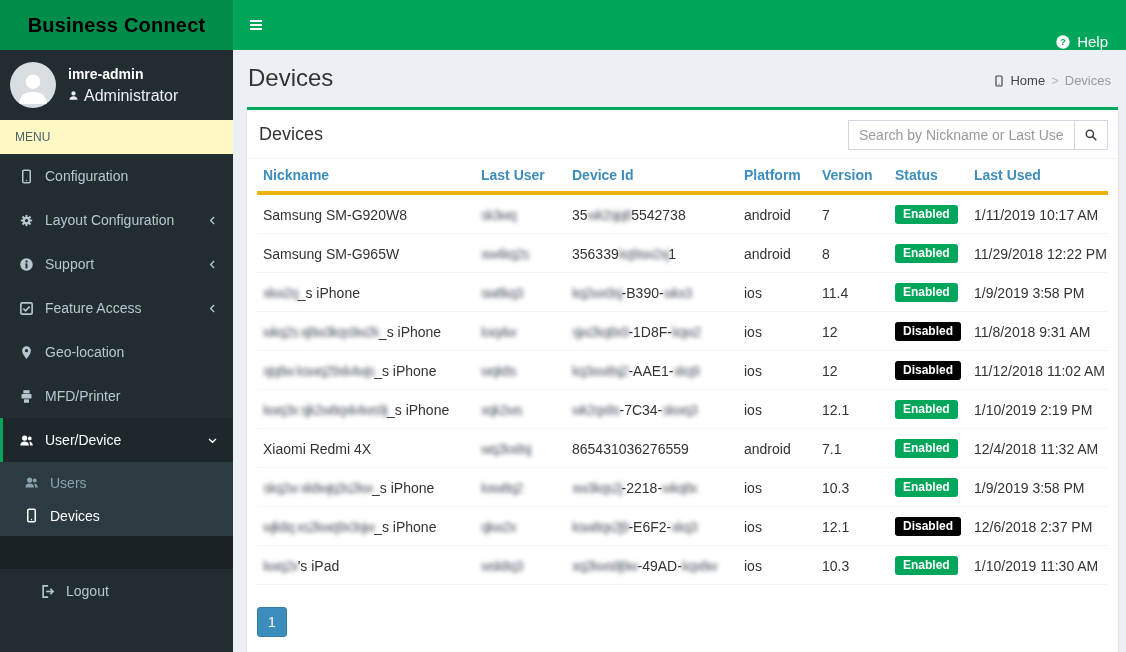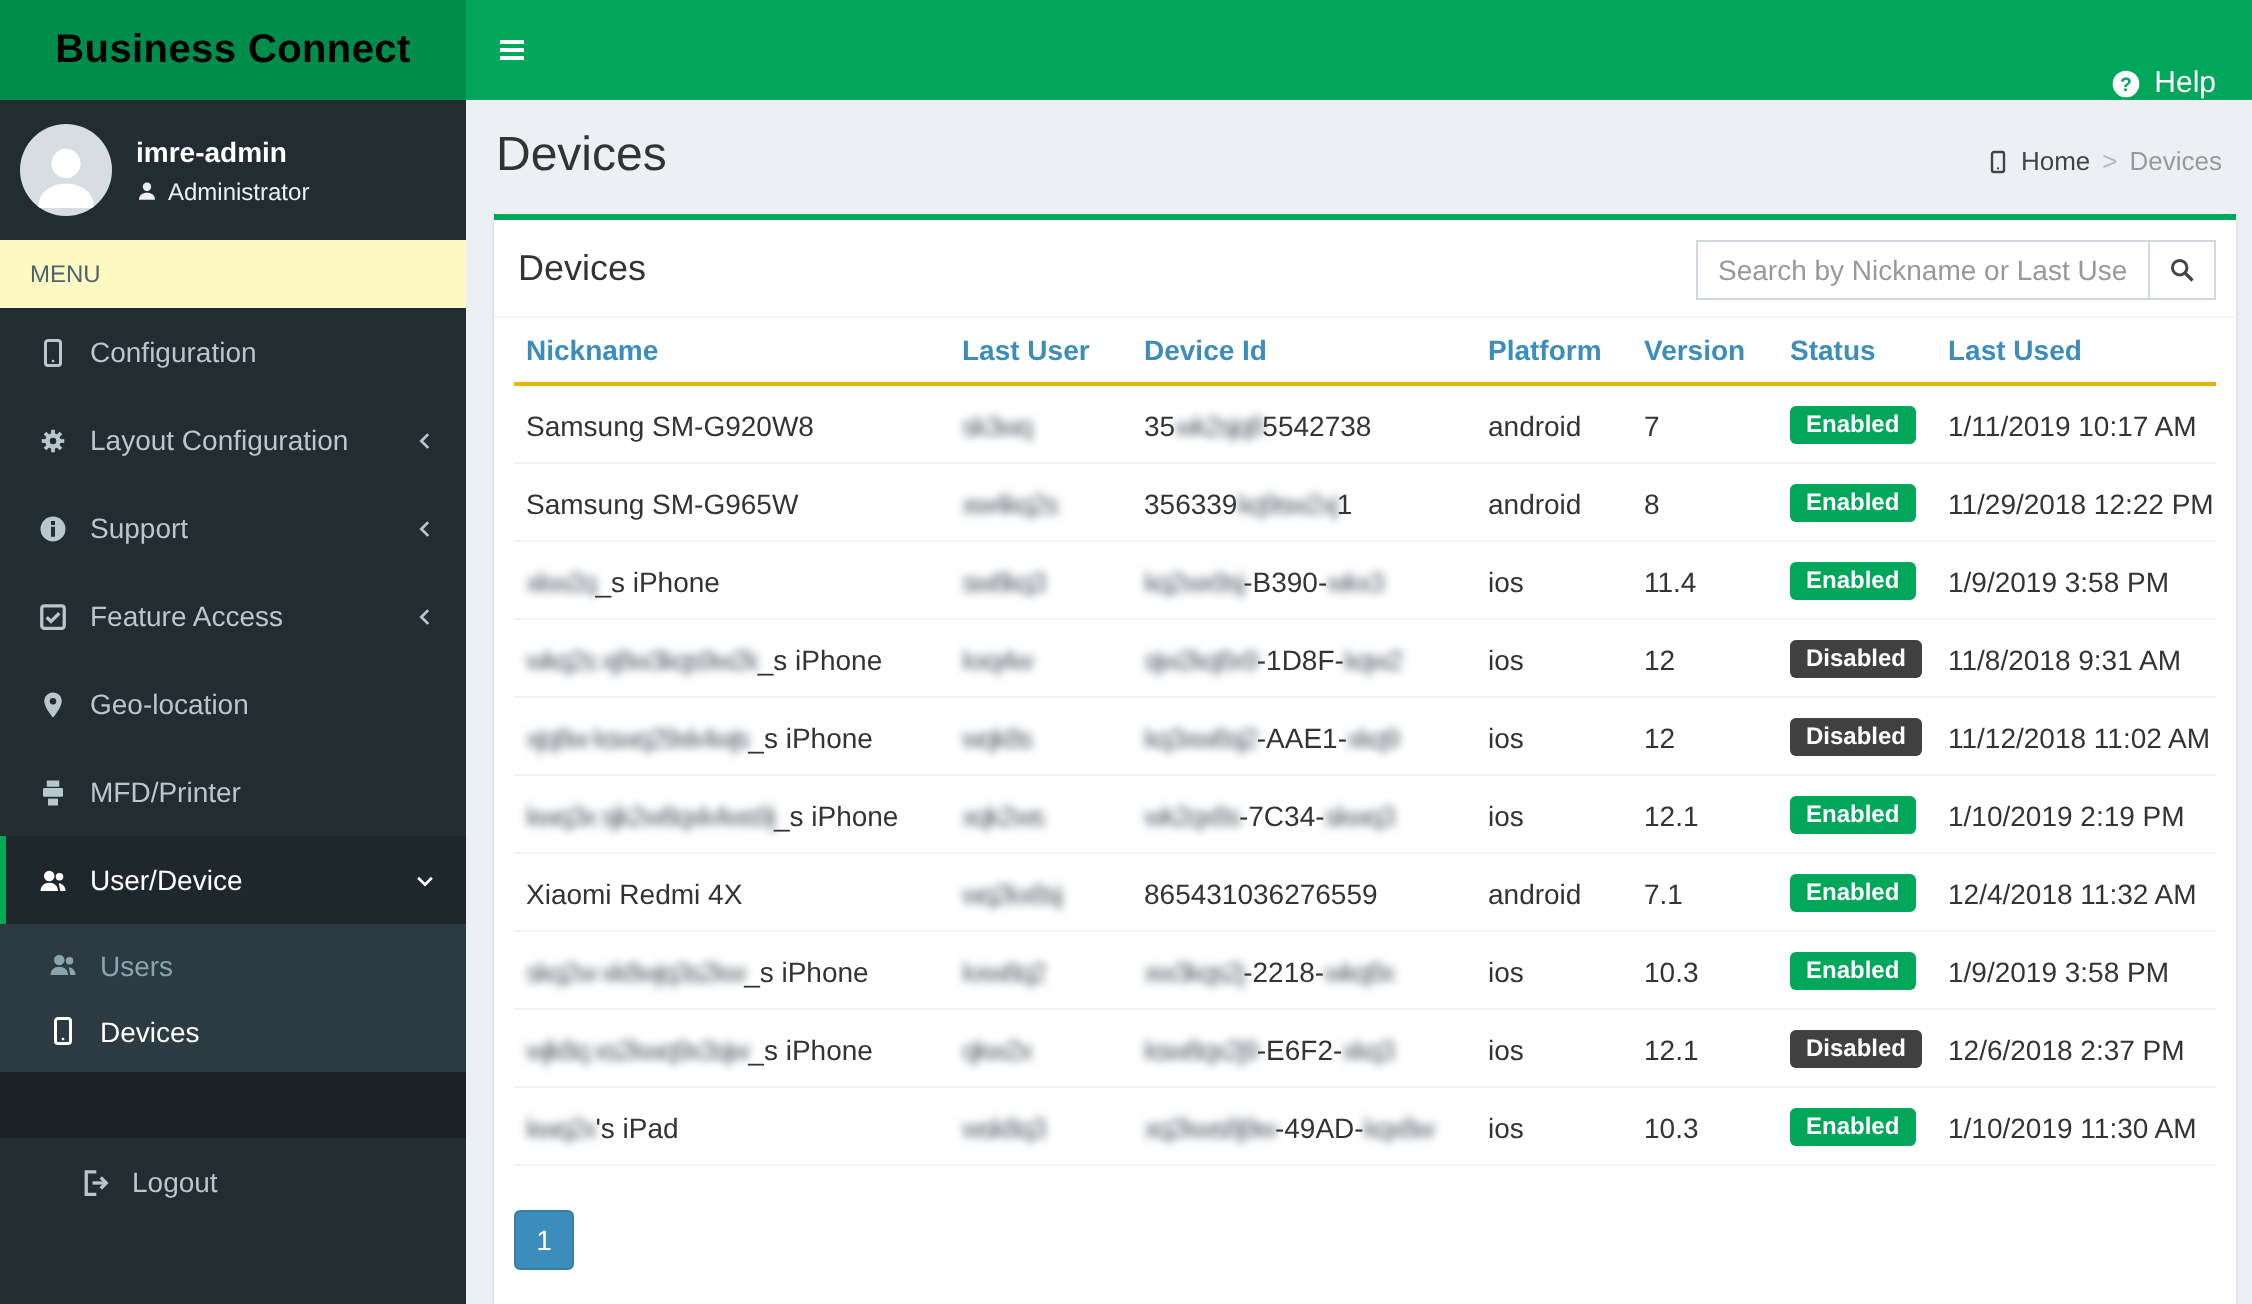--- a/index.html
+++ b/index.html
@@ -17,21 +17,21 @@
   .help-link { position:absolute; right:18px; top:0; height:50px; display:flex; align-items:flex-end; gap:6px; color:#fff; font-size:15px; cursor:pointer; }
   .q-circle { width:16px; height:16px; }
 
   
   .sidebar { position:absolute; left:0; top:50px; bottom:0; width:233px; background:#222d32; }
   .user-panel { display:flex; align-items:center; gap:12px; padding:12px 10px 12px 10px; height:70px; }
   .avatar { width:46px; height:46px; border-radius:50%; background:#d8dde1; overflow:hidden; flex:none;
             display:flex; align-items:flex-end; justify-content:center; }
   .avatar svg { width:38px; height:38px; }
   .user-name { color:#fff; font-weight:bold; font-size:14px; margin-bottom:5px; }
-  .user-role { color:#ecf0f5; font-size:12px; display:flex; align-items:center; gap:5px; }
+  .user-role { color:#ecf0f5; font-size:16px; display:flex; align-items:center; gap:5px; }
   .user-role svg { width:11px; height:11px; }
   .menu-hdr { background:#fef9c3; color:#4b646f; font-size:12px; padding:10px 10px 10px 15px; }
   .menu { }
   .menu-item { height:44px; display:flex; align-items:center; padding:0 15px 0 12px; color:#b8c7ce;
                border-left:3px solid transparent; cursor:pointer; }
   .menu-item.active { background:#1e282c; color:#fff; border-left-color:#00a65a; }
   .icon { width:22px; margin-right:8px; display:inline-flex; justify-content:center; flex:none; }
   .svg-i { width:15px; height:15px; }
   .mi-label { flex:1; white-space:nowrap; }
   .arrow { margin-left:auto; display:inline-flex; }
@@ -59,35 +59,35 @@
   .search-group { position:absolute; right:10px; top:10px; display:flex; }
   .search-input { width:226px; height:30px; border:1px solid #d2d6de; border-right:none; padding:0 10px;
                   font-size:14px; font-family:"Liberation Sans", sans-serif; color:#333; outline:none; border-radius:0; }
   .search-input::placeholder { color:#999; }
   .search-btn { width:34px; height:30px; border:1px solid #d2d6de; background:#fff; cursor:pointer;
                 display:flex; align-items:center; justify-content:center; color:#444; }
   .search-btn svg { width:14px; height:14px; }
 
   table.devices { width:calc(100% - 20px); margin:0 10px; border-collapse:collapse; table-layout:fixed; }
   table.devices th { text-align:left; color:#3c8dbc; font-weight:bold; font-size:14px; padding:8px 6px;
-                     border-bottom:2px solid #eab308; cursor:pointer; }
+                     border-bottom:4px solid #eab308; cursor:pointer; }
   table.devices td { padding:10px 6px 9px 6px; border-bottom:1px solid #f4f4f4; font-size:14px; color:#333;
                      white-space:nowrap; overflow:hidden; }
   th:nth-child(1), td:nth-child(1) { width:218px; }
   th:nth-child(2), td:nth-child(2) { width:91px; }
   th:nth-child(3), td:nth-child(3) { width:172px; }
   th:nth-child(4), td:nth-child(4) { width:78px; }
   th:nth-child(5), td:nth-child(5) { width:73px; }
   th:nth-child(6), td:nth-child(6) { width:79px; }
   th:nth-child(7), td:nth-child(7) { width:auto; }
 
   .redacted { display:inline-block; filter:blur(2.2px); color:#5a6470; letter-spacing:-1px; user-select:none; transform:translateY(0); }
   .badge { display:inline-block; padding:2px 8px 3px 8px; border-radius:3px; color:#fff; font-size:12px; font-weight:bold; }
   .badge.enabled { background:#00a65a; }
-  .badge.disabled { background:#404040; }
+  .badge.disabled { background:#000000; }
 
   .pagination { margin:22px 0 0 10px; }
   .page-btn { width:30px; height:30px; background:#3c8dbc; border:1px solid #367fa9; border-radius:3px;
               color:#fff; font-size:14px; display:flex; align-items:center; justify-content:center; cursor:pointer; }
 </style>
 </head>
 <body>
 
 <svg width="0" height="0" style="position:absolute">
   <defs>

